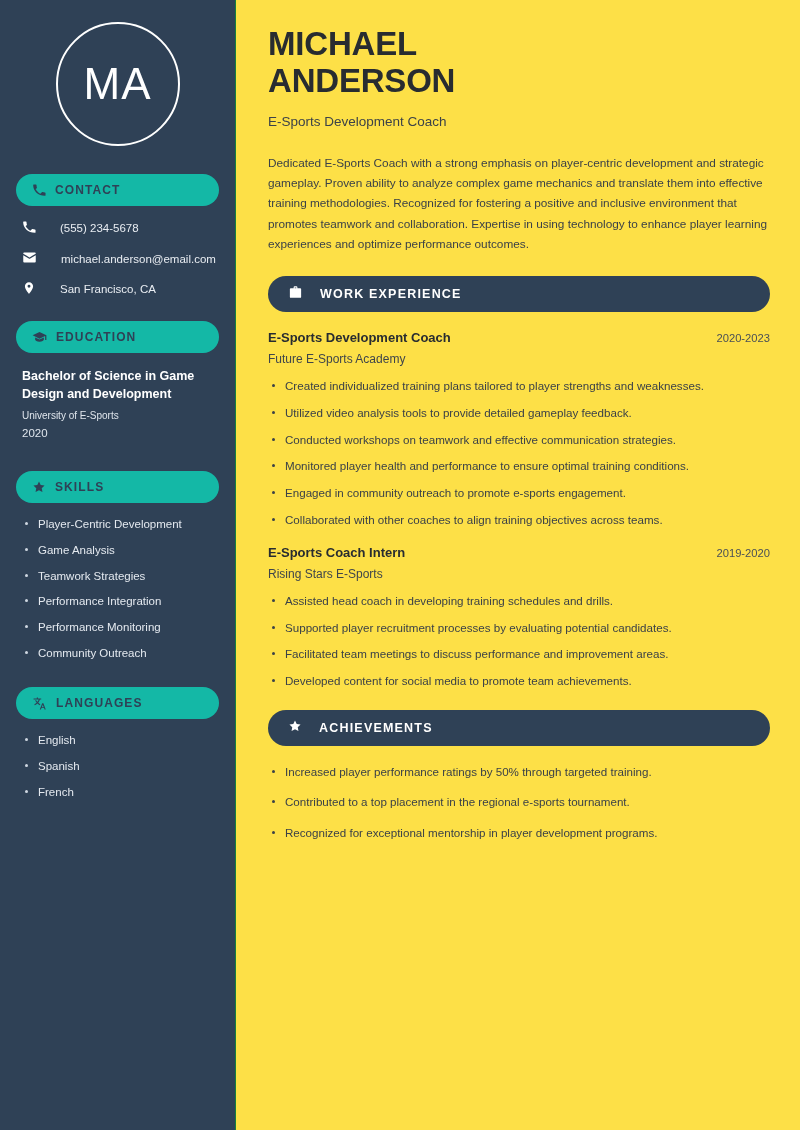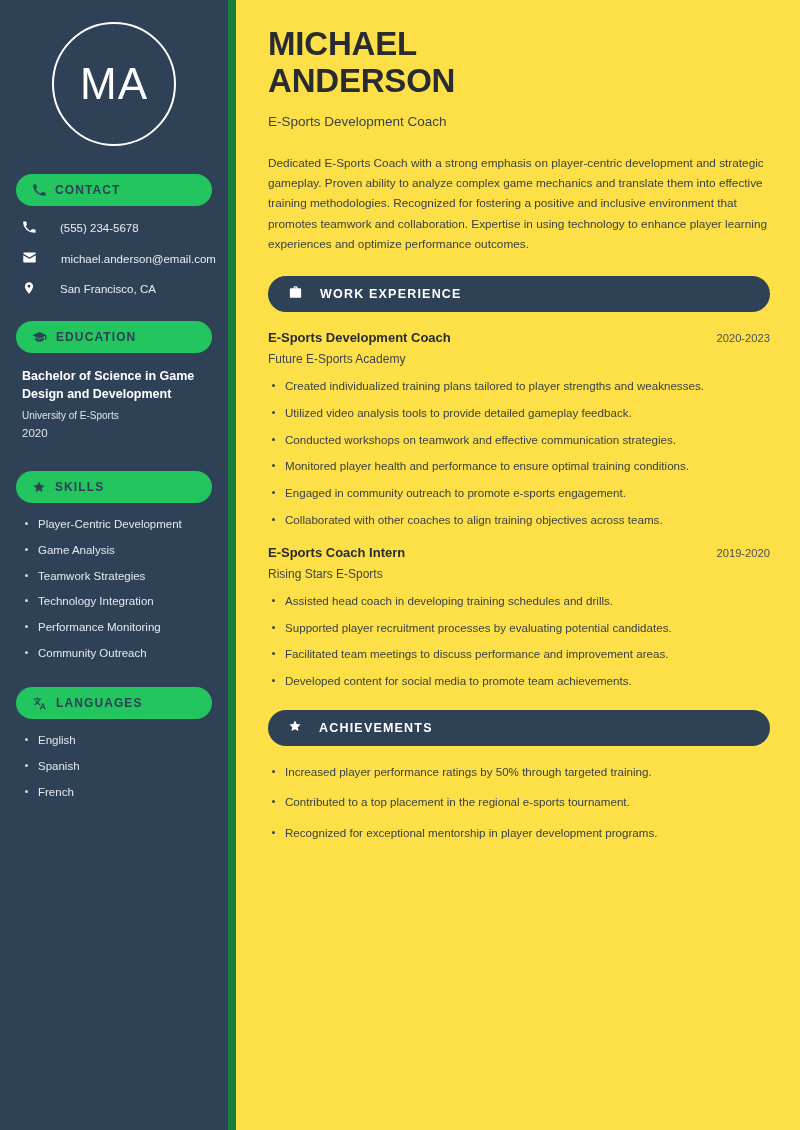--- a/index.html
+++ b/index.html
@@ -17,21 +17,21 @@
     overflow: hidden;
   }
 
   
   .sidebar {
     width: 236px;
     flex: 0 0 236px;
     background: #2f4156;
     color: #ffffff;
     padding: 0 16px;
-    border-right: 8px solid #15803d;
+    border-right: 1px solid #15803d;
     position: relative;
   }
 
   .avatar-wrap {
     display: flex; justify-content: center;
     margin-top: 22px; margin-bottom: 28px;
   }
   .avatar {
     width: 124px; height: 124px;
     border: 2px solid #ffffff;
@@ -40,21 +40,21 @@
   }
   .avatar span {
     font-size: 44px;
     font-weight: 400;
     letter-spacing: 1px;
     color: #ffffff;
     line-height: 1;
   }
 
   .pill {
-    background: #22c55e;
+    background: #14b8a6;
     color: #2f4156;
     border-radius: 999px;
     height: 32px;
     display: flex; align-items: center;
     padding: 0 16px;
     gap: 9px;
     margin-bottom: 14px;
   }
   .pill .pill-label {
     font-size: 12px;
@@ -232,21 +232,21 @@
           <path d="M12 2.5l2.9 6 6.6.9-4.8 4.6 1.2 6.5L12 17.4l-5.9 3.1 1.2-6.5-4.8-4.6 6.6-.9 2.9-6z"></path>
         </svg>
       </span>
       <span class="pill-label">SKILLS</span>
     </div>
 
     <ul class="side-list">
       <li>Player-Centric Development</li>
       <li>Game Analysis</li>
       <li>Teamwork Strategies</li>
-      <li>Technology Integration</li>
+      <li>Performance Integration</li>
       <li>Performance Monitoring</li>
       <li>Community Outreach</li>
     </ul>
 
     <div class="pill">
       <span>
         <svg width="15" height="15" viewBox="0 0 24 24" fill="#2f4156">
           <path d="M2.5 4h5.2V2.4h1.8V4h5.2v1.7h-2.1c-.5 2-1.4 3.7-2.6 5.1 1 .9 2.1 1.6 3.3 2.2l-.8 1.6c-1.4-.7-2.7-1.5-3.8-2.6-1.2 1.1-2.6 2-4.2 2.7l-.8-1.6c1.5-.6 2.7-1.4 3.8-2.3C6.3 9.4 5.5 8.1 5 6.6h1.9c.4 1 1 1.9 1.7 2.7 1-1.1 1.7-2.3 2.1-3.6H2.5V4z"></path>
           <path d="M16.3 11.6h1.9L22 21.6h-1.9l-.8-2.3h-4.2l-.8 2.3h-1.9l3.9-10zm.9 2.3-1.5 4h3l-1.5-4z"></path>
         </svg>

